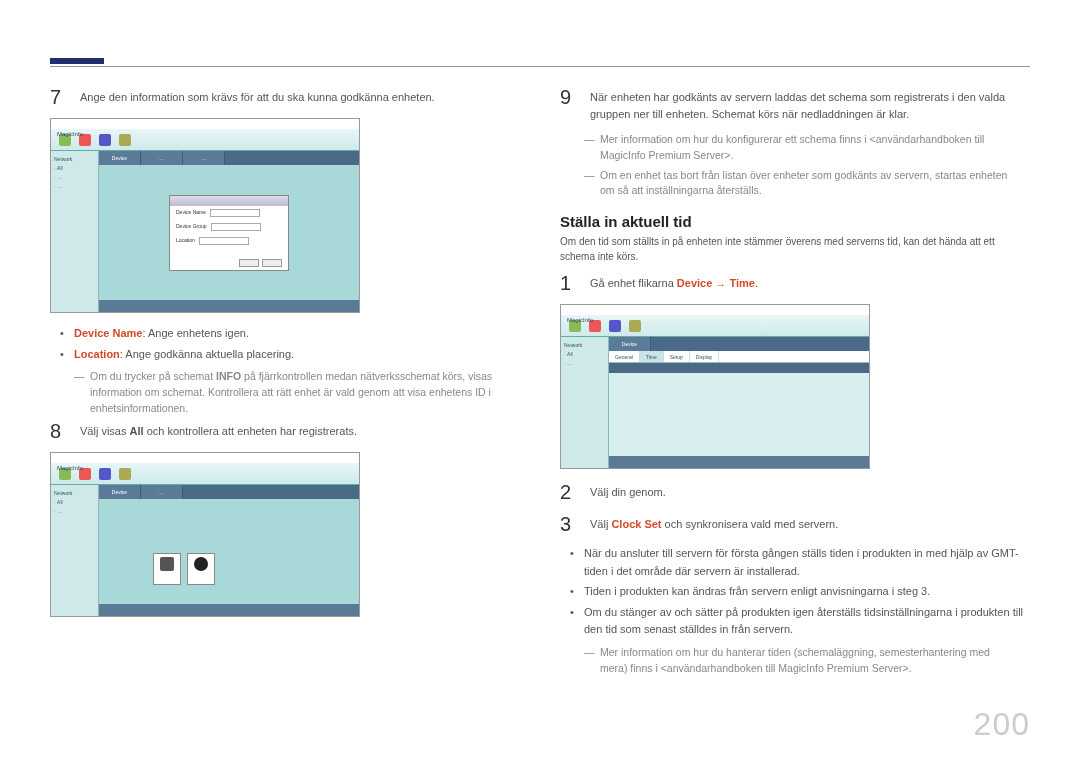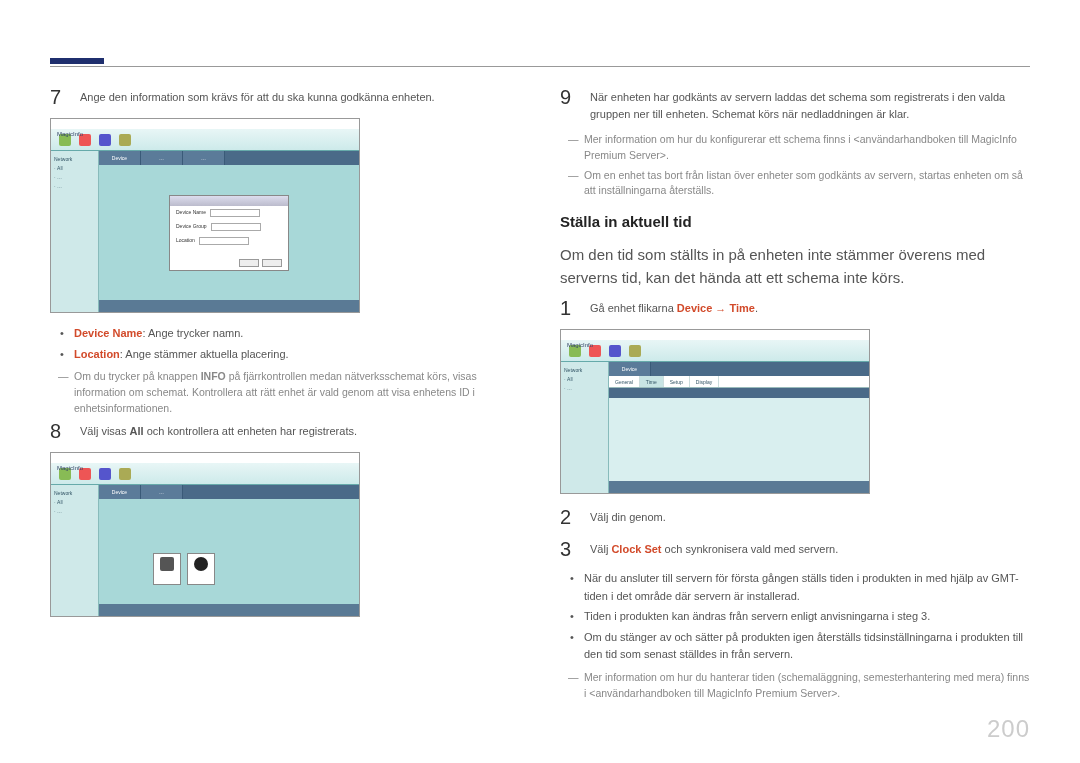--- a/index.html
+++ b/index.html
@@ -140,21 +140,21 @@
     left: -14px;
     color: #555;
   }
   .red { color: #d24a2a; font-weight: 700; }
   .note {
     position: relative;
     font-size: 10.5px;
     line-height: 1.5;
     color: #888;
     padding-left: 24px;
-    margin: 4px 0;
+    margin: 4px 16px;
   }
   .note::before {
     content: "―";
     position: absolute;
     left: 8px;
     color: #888;
   }
   .group-chip {
     display:inline-block;
     width:16px; height:14px;
@@ -165,33 +165,33 @@
     margin:0 2px;
   }
   .group-chip::after{
     content:"…"; font-size:8px; color:#356;
     position:absolute; left:3px; top:-2px;
   }
   h3.section {
     font-size: 15px;
     font-weight: 700;
     color: #222;
-    margin: 14px 0 14px 0;
+    margin: 14px 0 4px 0;
   }
   .sub-p {
-    font-size: 15px;
+    font-size: 10px;
     line-height: 1.5;
     color: #555;
     margin-bottom: 8px;
   }
   .page-num {
     position: absolute;
     right: 50px;
     bottom: 20px;
-    font-size: 24px;
+    font-size: 32px;
     color: #ccc;
     font-weight: 300;
     letter-spacing: 1px;
   }
 </style>
 </head>
 <body>
 
 <div class="accent-bar"></div>
 <div class="top-rule"></div>
@@ -240,29 +240,29 @@
                 <span class="btn"></span>
                 <span class="btn"></span>
               </div>
           </div>
         </div>
         <div class="sh-foot"></div>
       </div>
 
       <ul class="bullets">
         <li>
-          <span class="red">Device Name</span><span>: Ange trycker namn.</span>
+          <span class="red">Device Name</span><span>: Ange enhetens igen.</span>
         </li>
         <li>
-          <span class="red">Location</span><span>: Ange stämmer aktuella placering.</span>
+          <span class="red">Location</span><span>: Ange godkänna aktuella placering.</span>
         </li>
       </ul>
 
       <div class="note">
-        <span>Om du trycker på knappen </span><b>INFO</b><span> på fjärrkontrollen medan nätverksschemat körs, visas information om schemat. Kontrollera att rätt enhet är vald genom att visa enhetens ID i enhetsinformationen.</span>
+        <span>Om du trycker på schemat </span><b>INFO</b><span> på fjärrkontrollen medan nätverksschemat körs, visas information om schemat. Kontrollera att rätt enhet är vald genom att visa enhetens ID i enhetsinformationen.</span>
       </div>
 
       <div class="step">
         <div class="step-num">8</div>
         <div class="step-text">
           <span>Välj visas </span><b>All</b><span> och kontrollera att enheten har registrerats.</span>
         </div>
       </div>
 
       <div class="screenshot sh2">

